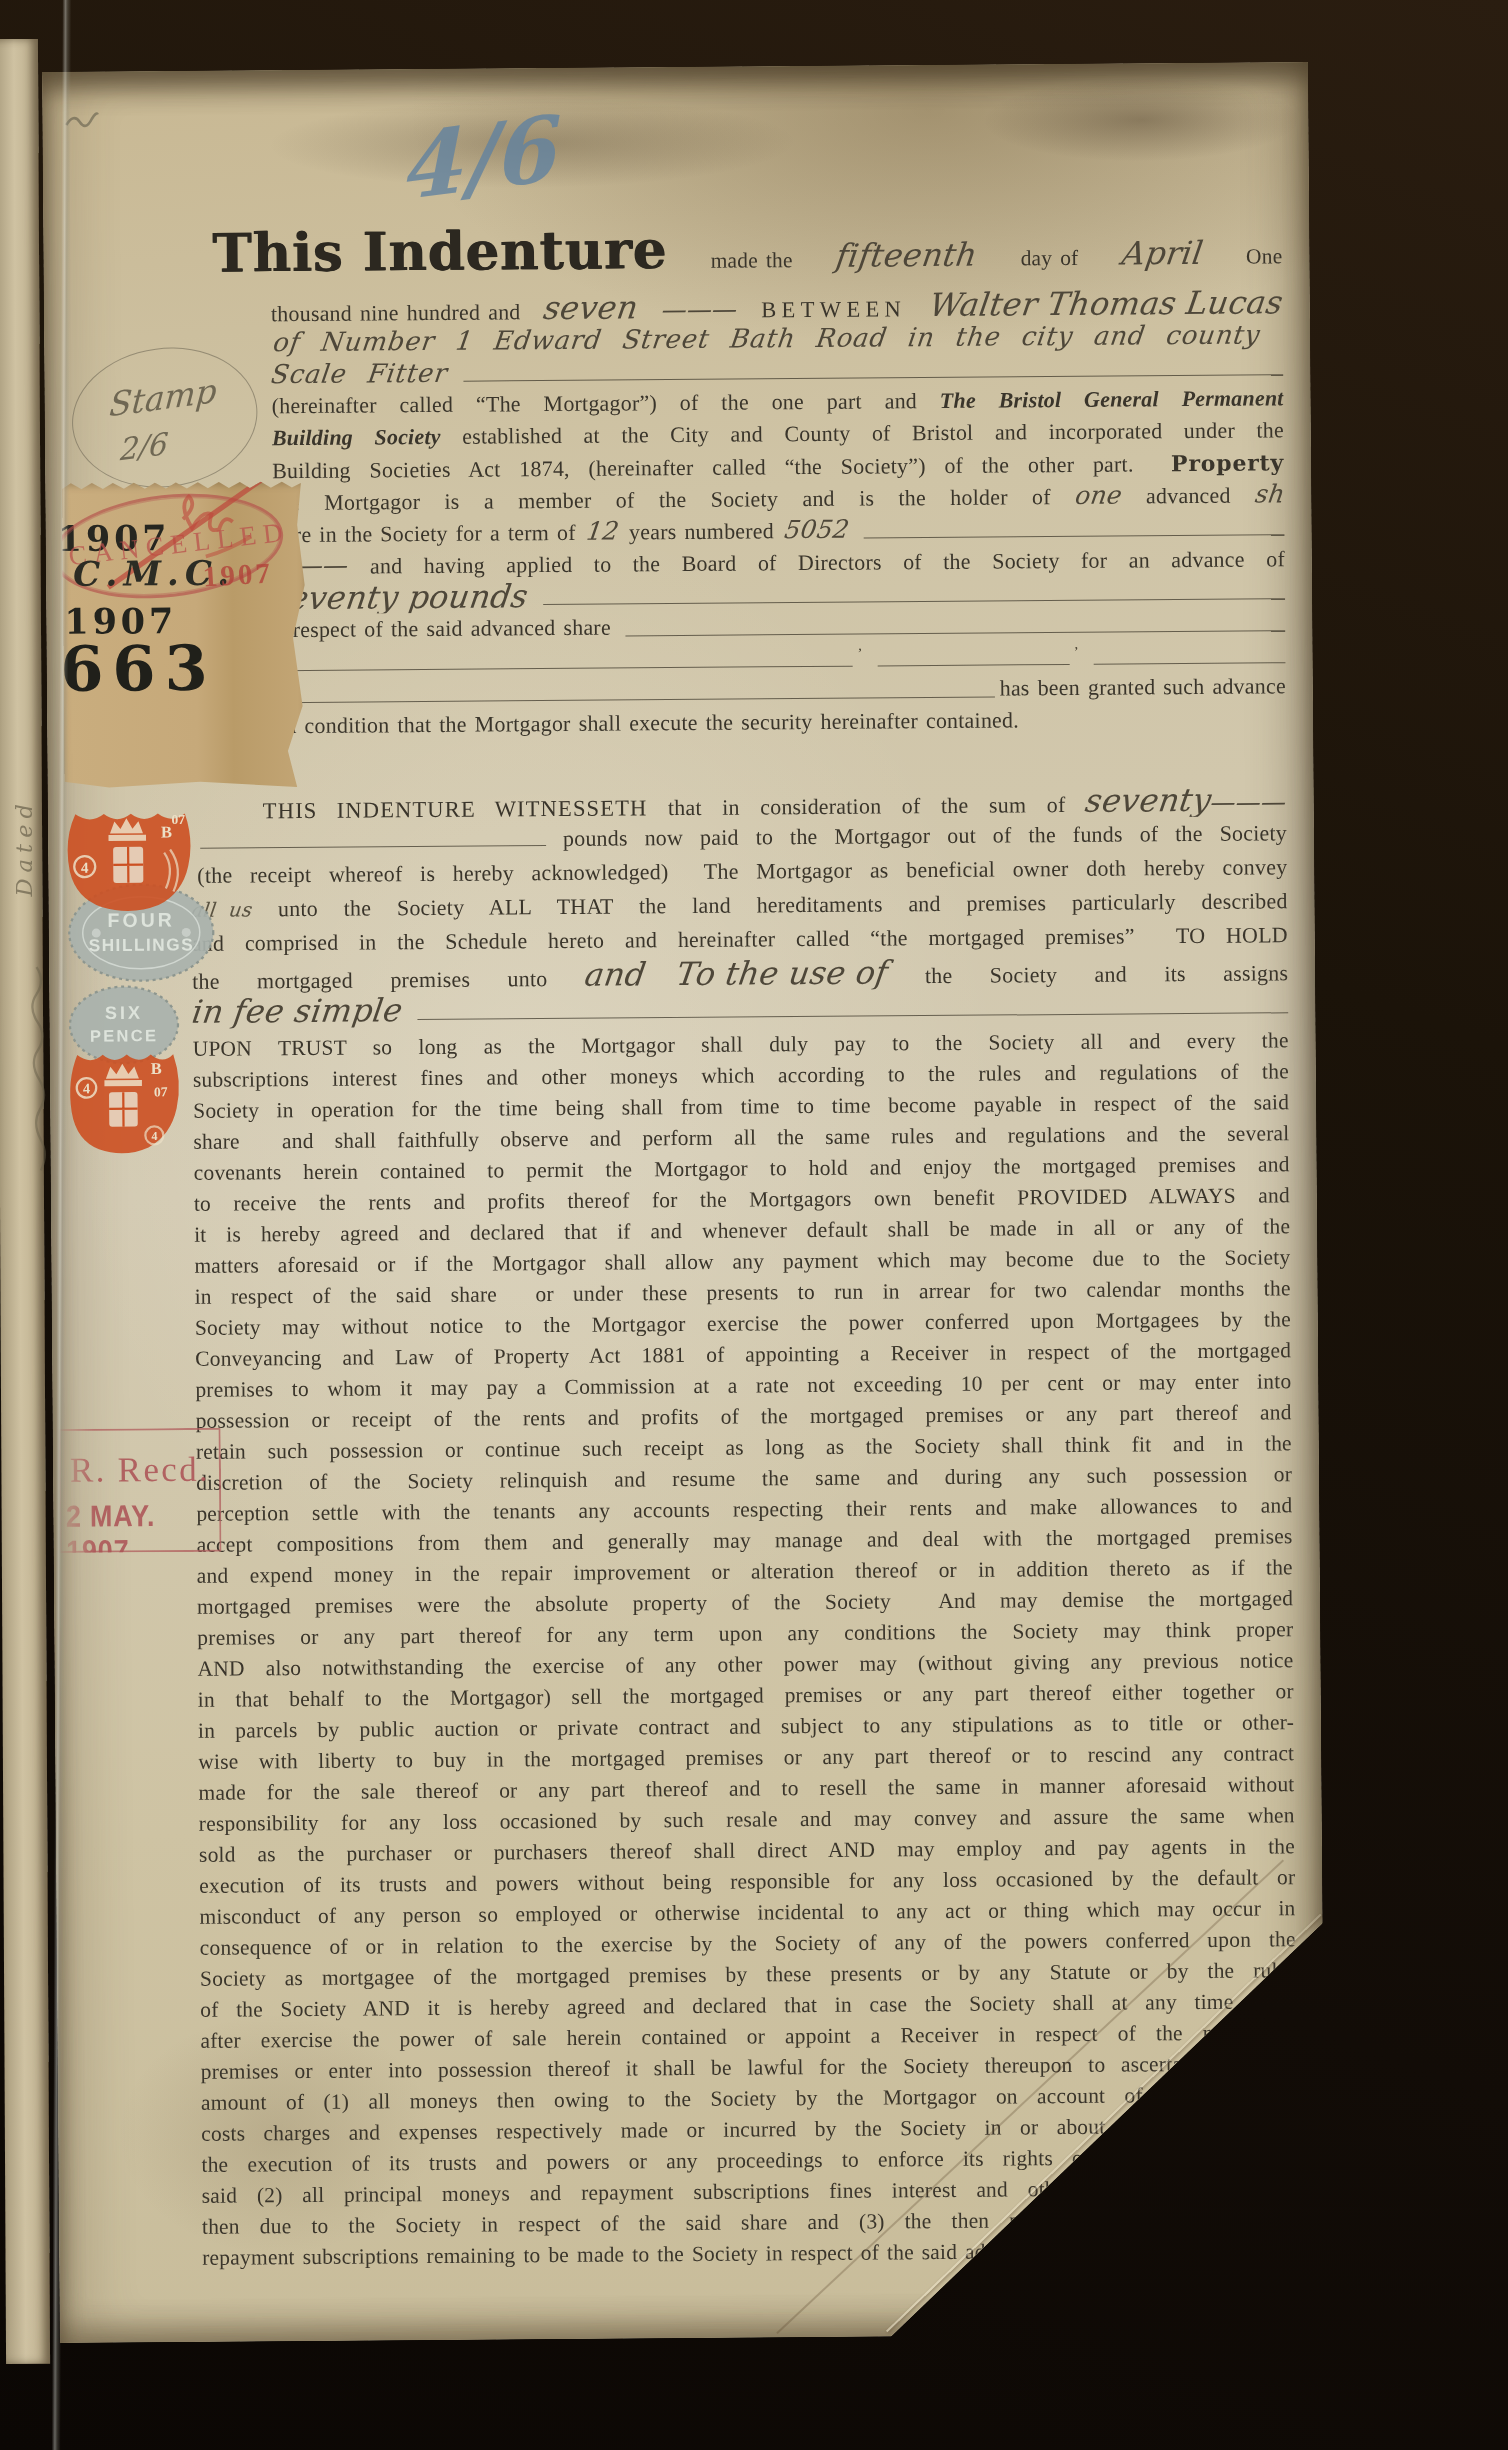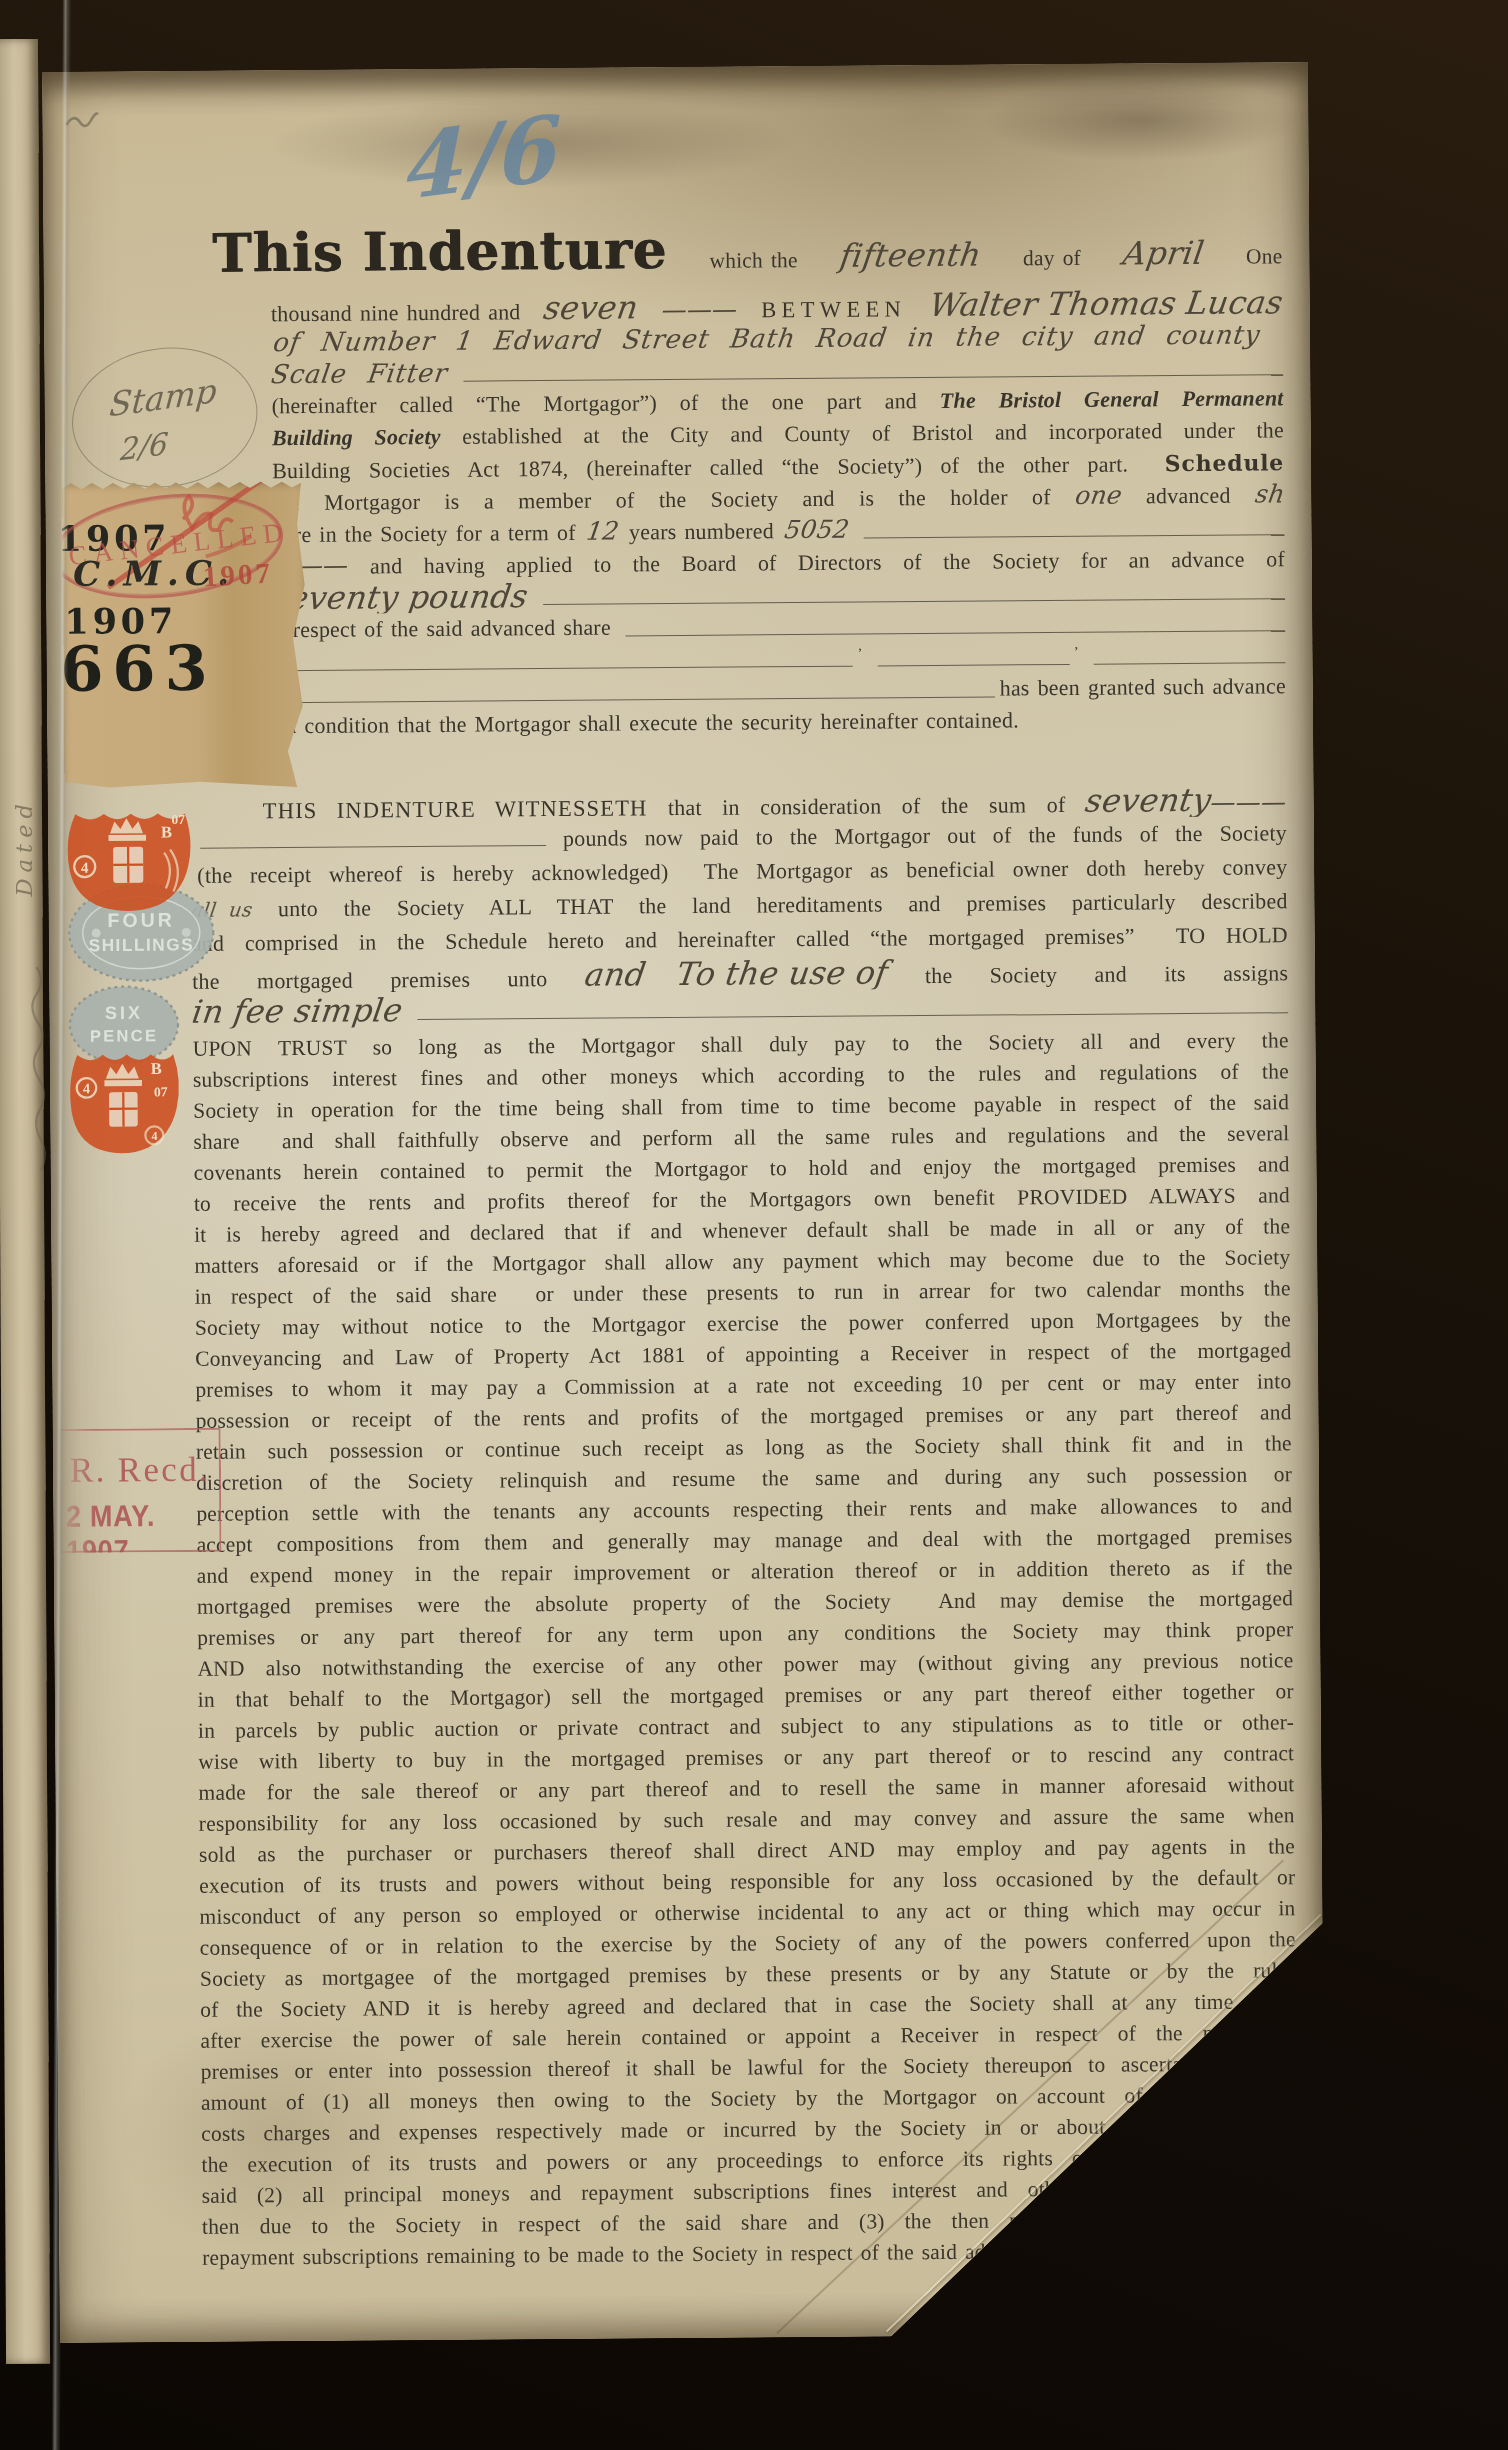--- a/index.html
+++ b/index.html
@@ -180,41 +180,41 @@
     </svg>
 
     <div id="recd-stamp">
       <div class="r1">R. Recd.</div>
       <div class="r2">2 MAY. 1907</div>
     </div>
 
     <div id="deed-text">
         <div class="line tl f sb" style="margin-left: 25.6px;">
           <span class="seg-t">This Indenture</span>
-          <span class="seg-p">which the</span>
+          <span class="seg-p">made the</span>
           <span class="seg-hwl">fifteenth</span>
           <span class="seg-p">day of</span>
           <span class="seg-hwl">April</span>
           <span class="seg-p">One</span>
         </div>
         <div class="line fl f sb" style="margin-left: 84px;">
           <span class="seg-p">thousand nine hundred and</span>
           <span class="seg-hwl">seven</span>
           <span class="seg-hw">———</span>
           <span class="seg-c">BETWEEN</span>
           <span class="seg-hwl">Walter Thomas Lucas</span>
         </div>
         <div class="line fl" style="margin-left: 84px;"><span class="seg-hww">of Number 1 Edward Street Bath Road in the city and county of Bristol</span></div>
         <div class="line fl f" style="margin-left: 84px;">
           <span class="seg-hww">Scale Fitter</span>
           <span class="seg-r" style="flex-grow: 1;"></span>
         </div>
         <div class="line fl j" style="margin-left: 84px;"><span class="seg-p">(hereinafter called “The Mortgagor”) of the one part and </span><span class="seg-bi">The Bristol General Permanent</span></div>
         <div class="line fl j" style="margin-left: 84px;"><span class="seg-bi">Building Society </span><span class="seg-p">established at the City and County of Bristol and incorporated under the</span></div>
-        <div class="line fl j" style="margin-left: 84px;"><span class="seg-p">Building Societies Act 1874, (hereinafter called “the Society”) of the other part.&nbsp;&nbsp;</span><span class="seg-bl">Schedule</span></div>
+        <div class="line fl j" style="margin-left: 84px;"><span class="seg-p">Building Societies Act 1874, (hereinafter called “the Society”) of the other part.&nbsp;&nbsp;</span><span class="seg-bl">Property</span></div>
         <div class="line fl j" style="margin-left: 84px;"><span class="seg-p">the Mortgagor is a member of the Society and is the holder of </span><span class="seg-hw">one</span><span class="seg-p"> advanced </span><span class="seg-hw">sh</span></div>
         <div class="line fl f" style="margin-left: 84px;">
           <span class="seg-p">hare in the Society for a term of</span>
           <span class="seg-hw">12</span>
           <span class="seg-p">years numbered</span>
           <span class="seg-hw">5052</span>
           <span class="seg-r" style="flex-grow: 1;"></span>
         </div>
         <div class="line fl j" style="margin-left: 84px;"><span class="seg-hw">———</span><span class="seg-p">&nbsp;and having applied to the Board of Directors of the Society for an advance of</span></div>
         <div class="line fl f" style="margin-left: 84px;">

